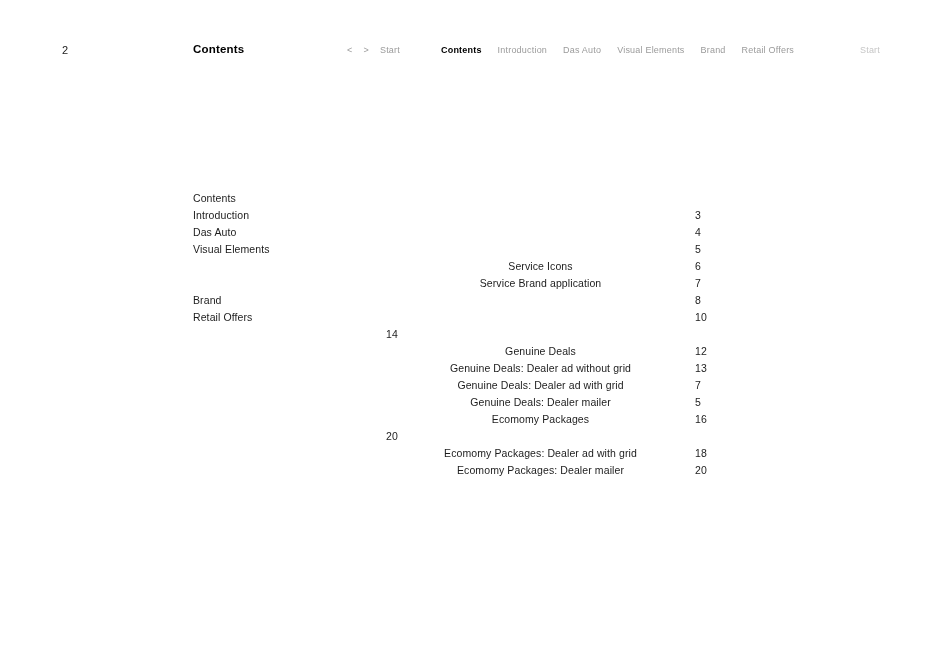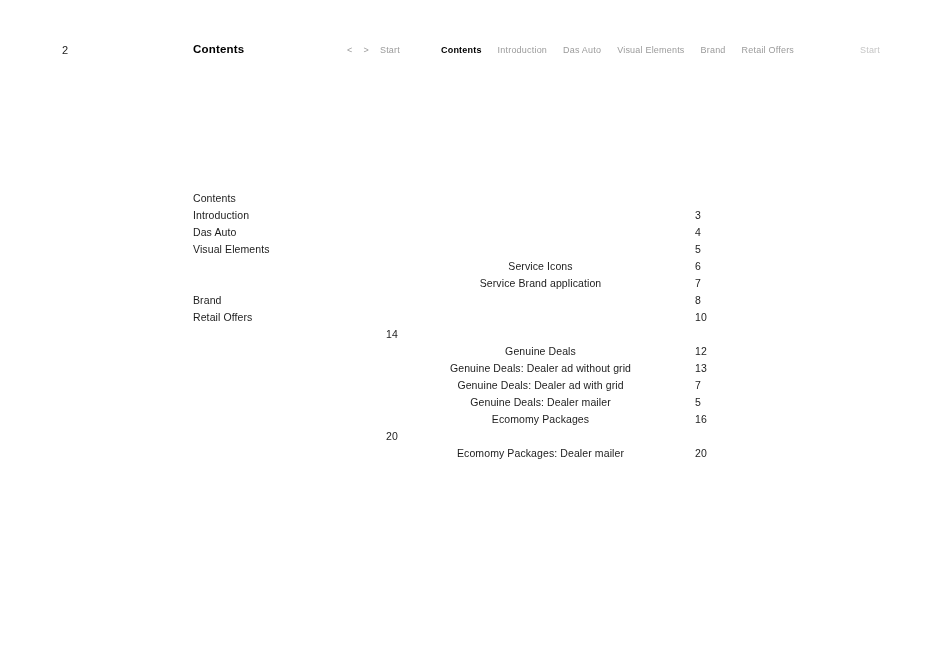--- a/index.html
+++ b/index.html
@@ -156,20 +156,25 @@
         <span class="toc-section"></span>
         <span class="toc-item">Ecomomy Packages</span>
         <span class="toc-page">16</span>
       </div>
 
       <div class="toc-row">
         <span class="toc-section"></span>
         <span class="toc-page">20</span>
       </div>
 
+      <div class="toc-row">
+        <span class="toc-section"></span>
+        <span class="toc-item">Ecomomy Packages: Dealer ad with grid</span>
+        <span class="toc-page">18</span>
+      </div>
 
       <div class="toc-row">
         <span class="toc-section"></span>
         <span class="toc-item">Ecomomy Packages: Dealer mailer</span>
         <span class="toc-page">20</span>
       </div>
 
   </main>
 
 </div>

